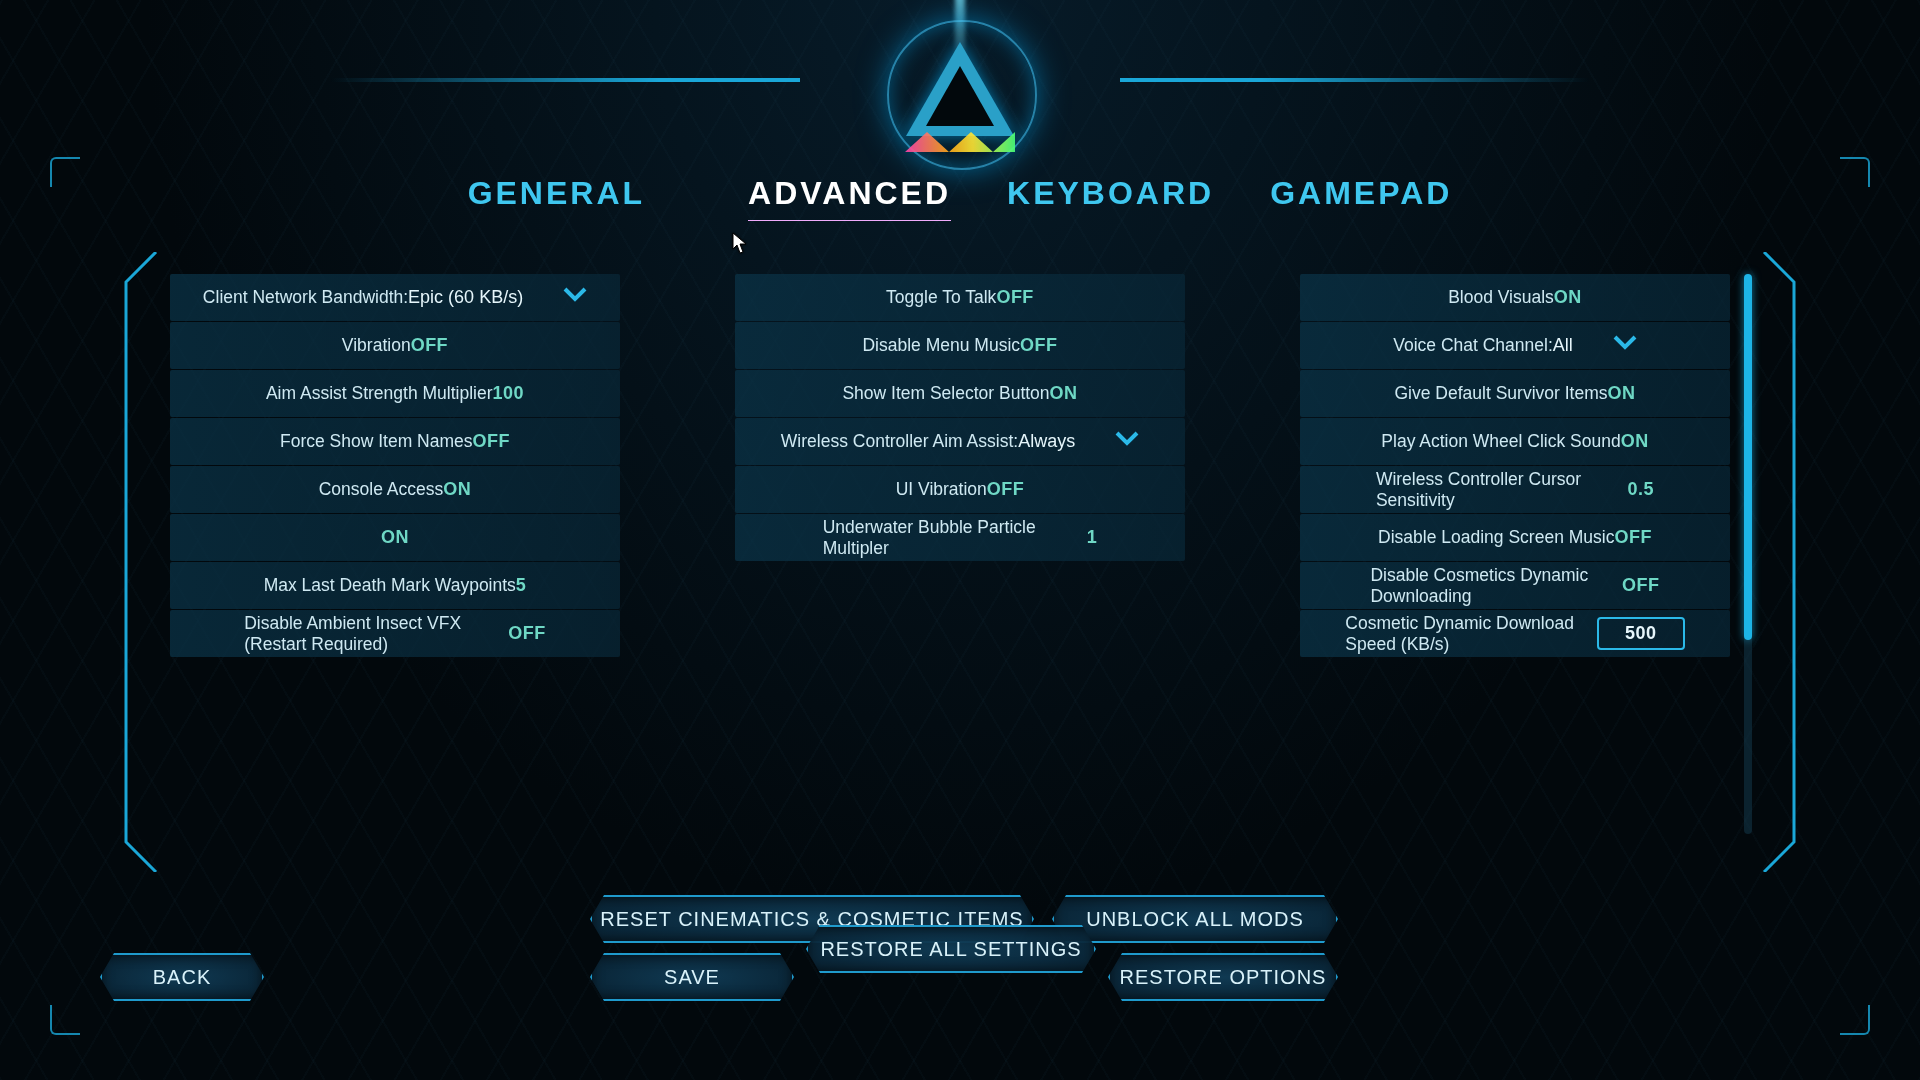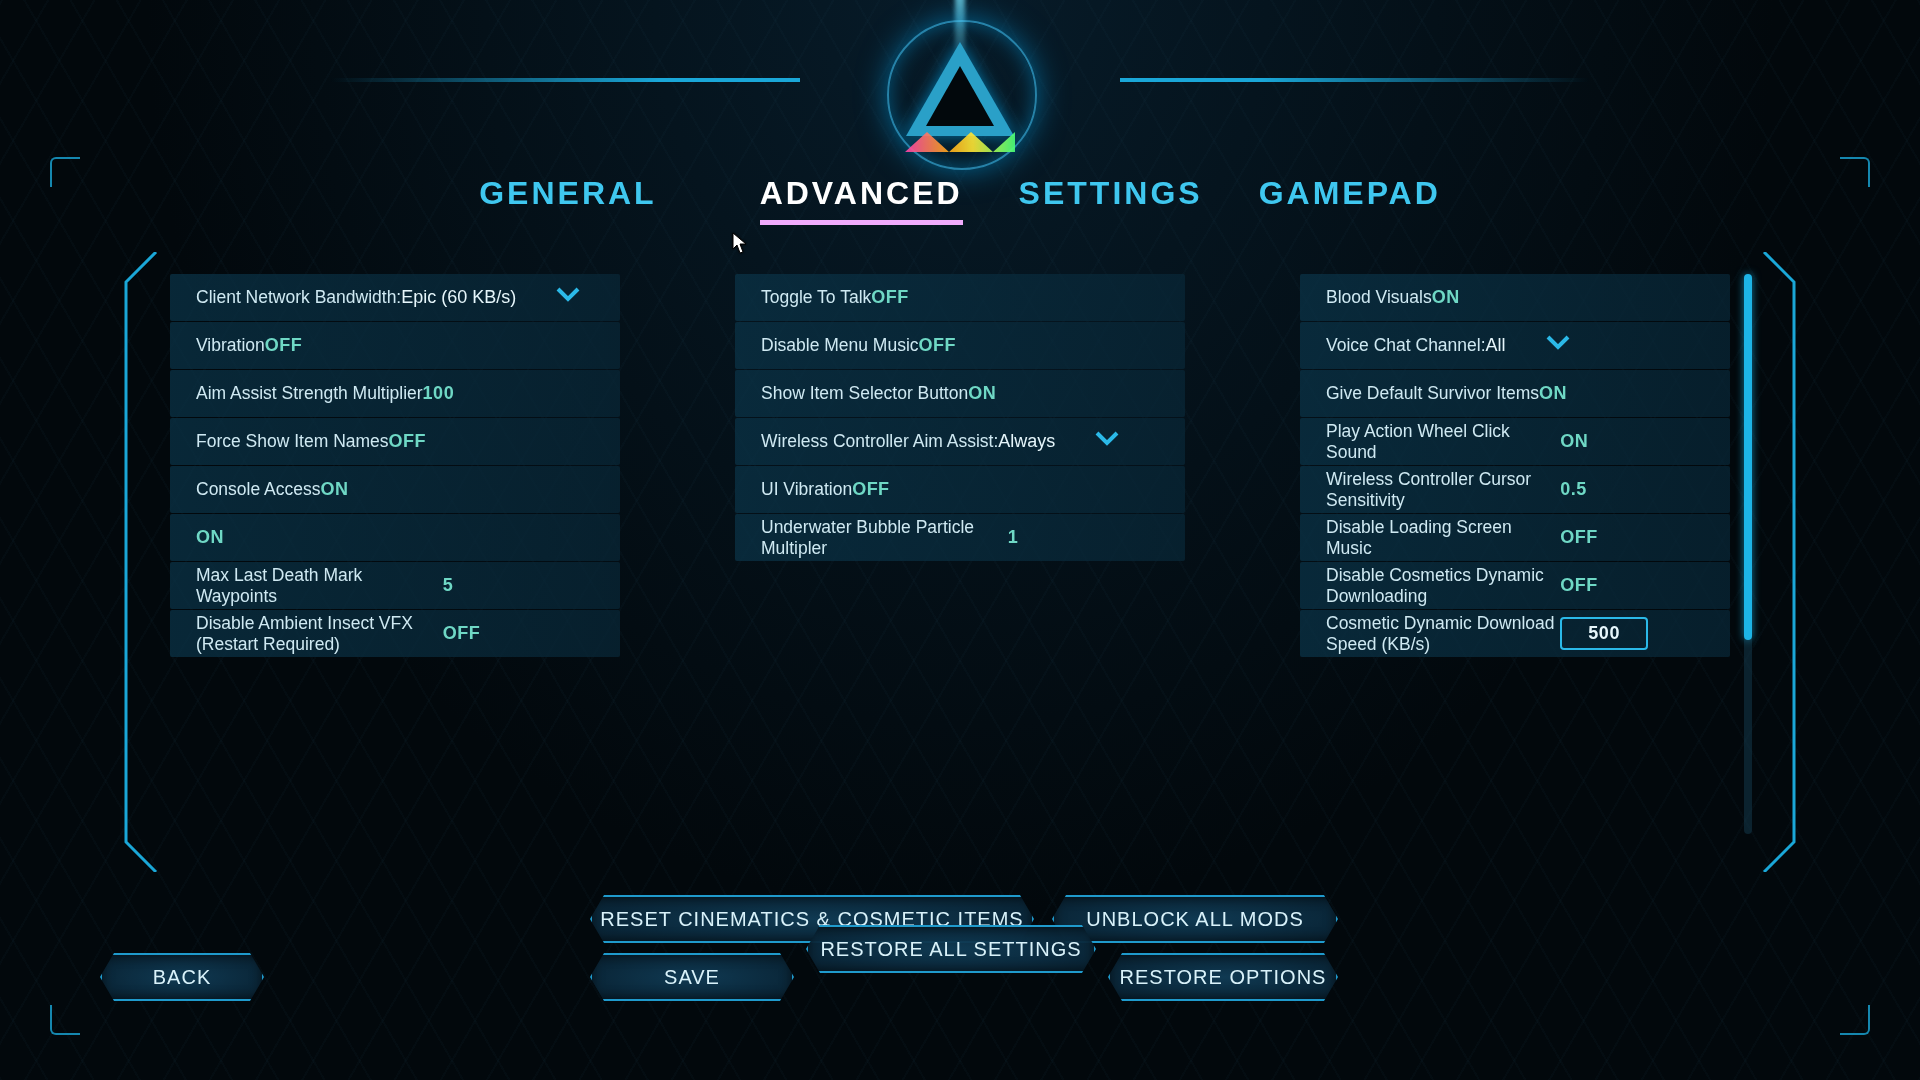--- a/index.html
+++ b/index.html
@@ -103,21 +103,21 @@
     letter-spacing: 3px;
   }
   .tab {
     font-size: 32px;
     color: #3fc7ef;
     padding-bottom: 8px;
     font-family: "Arial Black", sans-serif;
   }
   .tab.active {
     color: #ffffff;
-    border-bottom: 5px solid #f0abfc;
+    border-bottom: 1px solid #f0abfc;
     margin-left: 47px;
   }
 
   
   .tick {
     position: absolute;
     width: 28px; height: 28px;
     border: 2px solid #1aa7d8;
     opacity: 0.8;
   }
@@ -145,23 +145,23 @@
     display: grid;
     grid-template-columns: 450px 450px 450px;
     justify-content: space-between;
   }
   .col { display: flex; flex-direction: column; position: relative; }
   .col.right { padding-right: 20px; }
 
   .row {
     display: flex;
     align-items: center;
-    justify-content: flex-start;
+    justify-content: center;
     min-height: 47px;
-    padding: 0 26px;
+    padding: 0 12px;
     margin-bottom: 1px;
     background: linear-gradient(to right, rgba(10,50,70,0.75), rgba(8,38,54,0.75));
     border-radius: 2px;
   }
   .row .label {
     color: #cfe9f2;
     font-size: 17.5px;
     line-height: 1.15;
     max-width: 62%;
   }
@@ -262,21 +262,21 @@
 </div>
 <div class="side-bracket right">
   <svg viewBox="0 0 60 620" fill="none" stroke="#1aa7d8" stroke-width="3">
     <path d="M40 0 L10 30 L10 590 L40 620"></path>
   </svg>
 </div>
 
 <div class="tabs">
   <div class="tab">GENERAL</div>
   <div class="tab active">ADVANCED</div>
-  <div class="tab">SETTINGS</div>
+  <div class="tab">KEYBOARD</div>
   <div class="tab">GAMEPAD</div>
 </div>
 
 <div class="cursor">
   <svg viewBox="0 0 16 22">
       <path d="M1 1 L1 17 L5 13 L8 21 L11 20 L8 12 L14 12 Z" fill="#fff" stroke="#000" stroke-width="1"></path>
     </svg>
 </div>
 
 <div class="columns">

